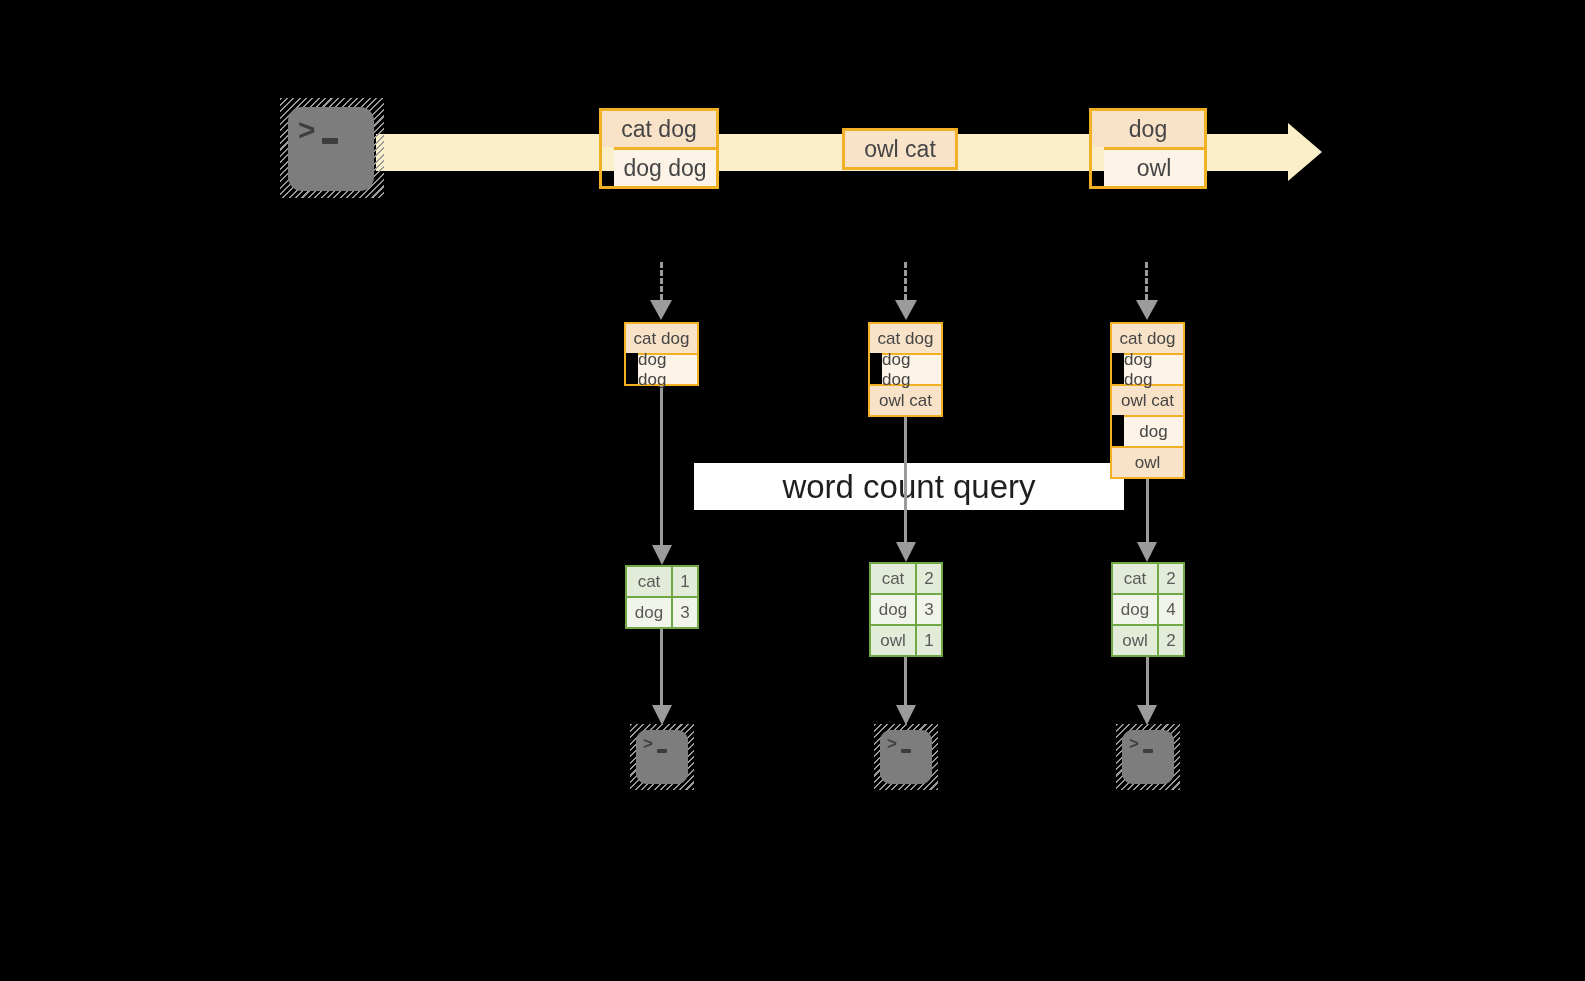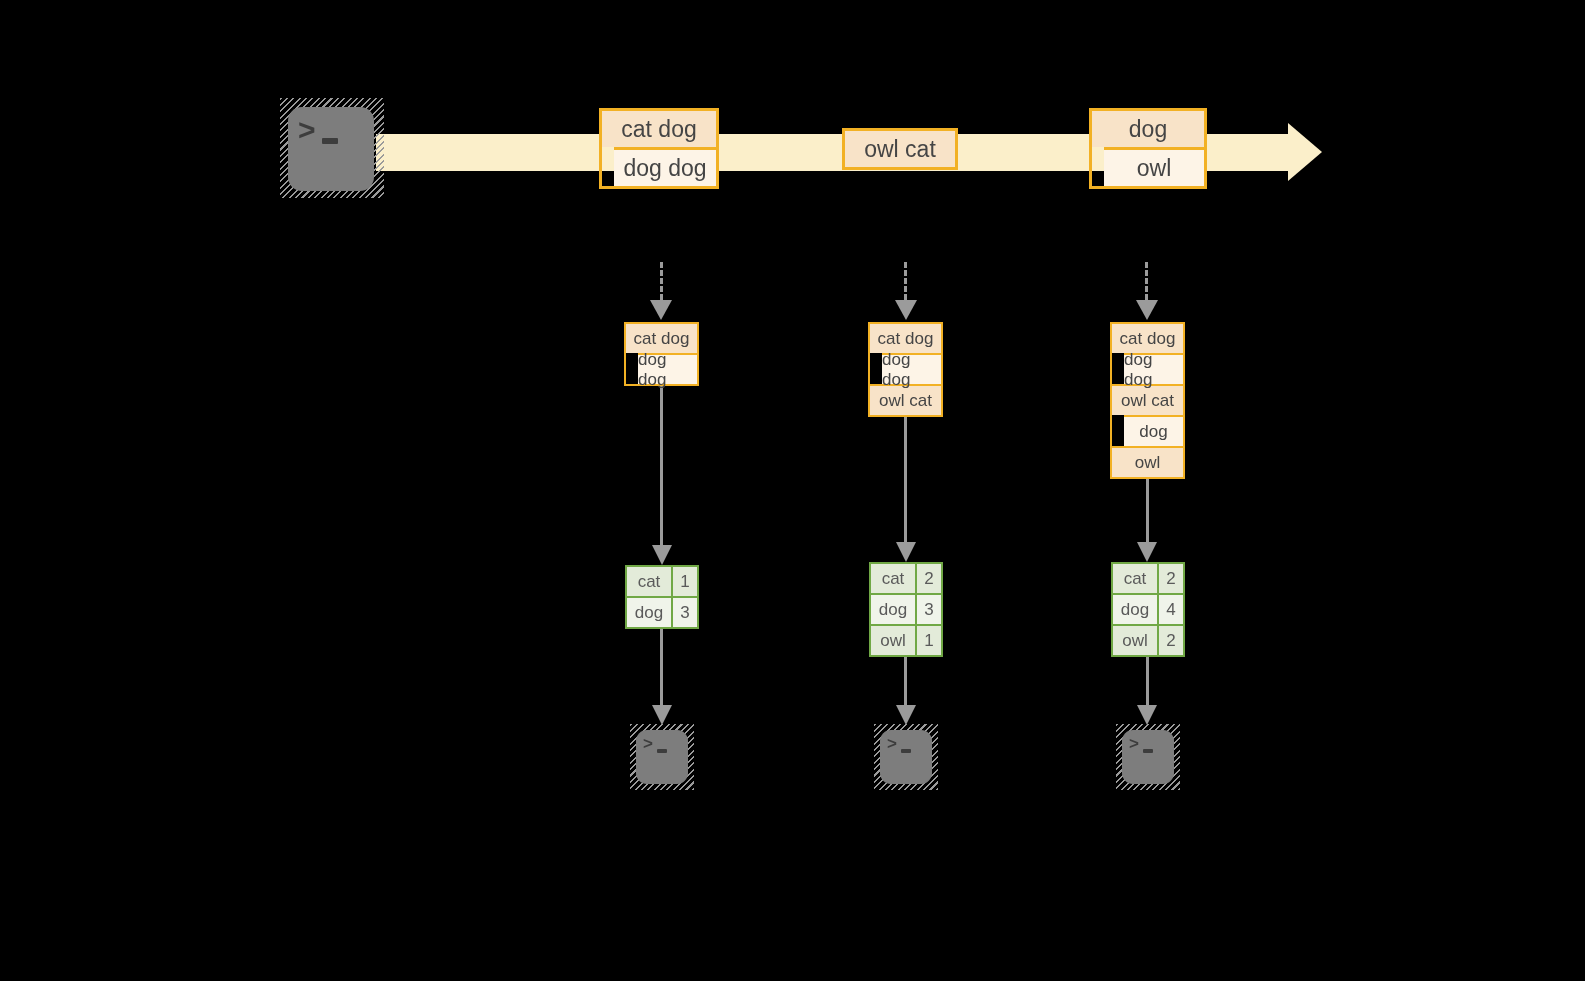--- a/index.html
+++ b/index.html
@@ -110,20 +110,21 @@
     <div class="scell fa">owl cat</div>
   </div>
   <div class="stack" style="left:1110px;top:322px;">
     <div class="scell fa">cat dog</div>
     <div class="scell fb">dog dog</div>
     <div class="scell fa">owl cat</div>
     <div class="scell fb">dog</div>
     <div class="scell fa">owl</div>
   </div>
 
+  <div class="query">word count query</div>
 
   <div class="sline" style="left:660px;top:386px;height:161px;"></div>
   <div class="ahead" style="left:652px;top:545px;"></div>
   <div class="sline" style="left:904px;top:417px;height:127px;"></div>
   <div class="ahead" style="left:896px;top:542px;"></div>
   <div class="sline" style="left:1146px;top:479px;height:65px;"></div>
   <div class="ahead" style="left:1137px;top:542px;"></div>
 
   <div class="gtable" style="left:625px;top:565px;">
     <div class="grow ra">

